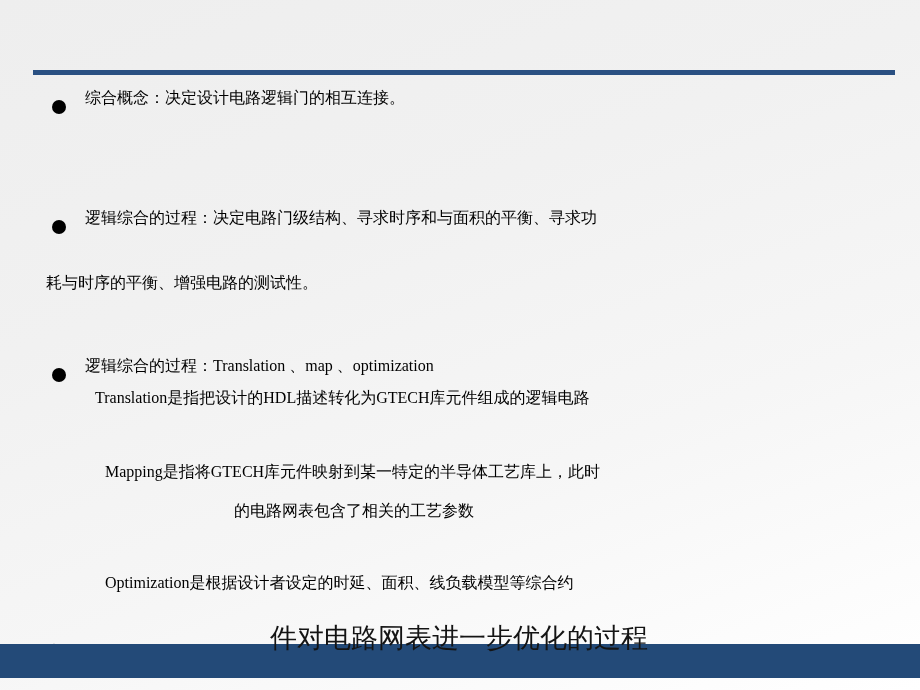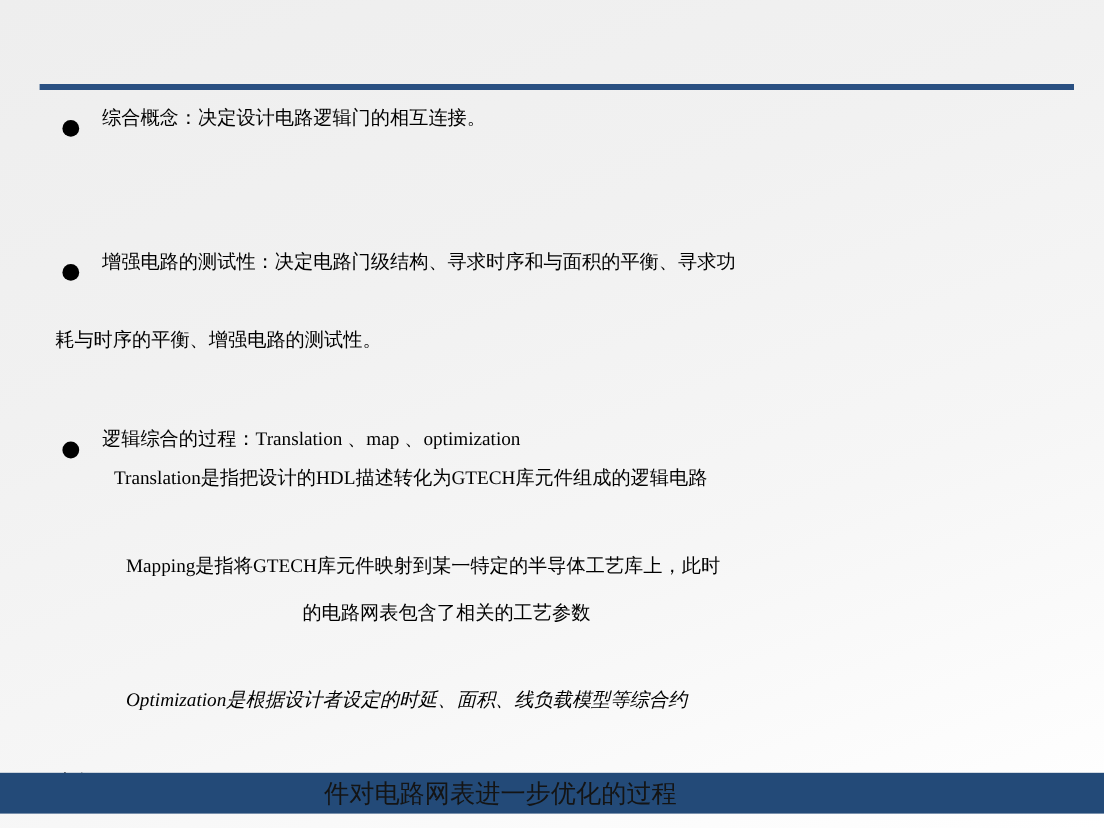--- a/index.html
+++ b/index.html
@@ -67,22 +67,22 @@
     position: absolute;
     white-space: nowrap;
   }
 
   .b1 { left: 0px;  top: 0px; }
   .b2 { left: 0px;  top: 120px; }
   .b2wrap { left: 46px; top: 185px; }
   .b3 { left: 0px;  top: 268px; }
   .b3l1 { left: 95px; top: 300px; text-align: center; }
   .b3l2 { left: 105px; top: 374px; }
-  .b3l3 { left: 252px; top: 413px; }
-  .b3l4 { left: 105px; top: 485px; font-style: italic; }
+  .b3l3 { left: 234px; top: 413px; }
+  .b3l4 { left: 105px; top: 485px; }
   .b3l5 { left: 46px;  top: 554px; }
 
   
   #footer-bar {
     position: absolute;
     left: 0;
     top: 644px;
     width: 920px;
     height: 34px;
     background: #234a78;
@@ -122,22 +122,22 @@
     font-weight: bold;
     font-size: 17px;
     margin-left: 8px;
     letter-spacing: 0px;
     vertical-align: 2px;
   }
 
   #overflow-text {
     position: absolute;
     left: 270px;
-    top: 645px;
-    font-size: 21px;
+    top: 622px;
+    font-size: 27px;
     line-height: 33px;
     color: #141414;
     white-space: nowrap;
   }
 </style>
 </head>
 <body>
 
 <div id="slide">
 
@@ -146,21 +146,21 @@
 
   <div id="body-area">
 
     <div class="abs b1">
       <span class="bullet-dot" style="left:52px; top:12px;"></span>
       <span class="abs" style="left:85px; top:0px;">综合概念：决定设计电路逻辑门的相互连接。</span>
     </div>
 
     <div class="abs b2">
       <span class="bullet-dot" style="left:52px; top:12px;"></span>
-      <span class="abs" style="left:85px; top:0px;">增强电路的测试性：决定电路门级结构、寻求时序和与面积的平衡、寻求功</span>
+      <span class="abs" style="left:85px; top:0px;">逻辑综合的过程：决定电路门级结构、寻求时序和与面积的平衡、寻求功</span>
     </div>
     <div class="abs b2wrap">耗与时序的平衡、增强电路的测试性。</div>
 
     <div class="abs b3">
       <span class="bullet-dot" style="left:52px; top:12px;"></span>
       <span class="abs" style="left:85px; top:0px;">逻辑综合的过程：Translation 、map 、optimization</span>
     </div>
 
     <div class="abs b3l1">Translation是指把设计的HDL描述转化为GTECH库元件组成的逻辑电路</div>
 

